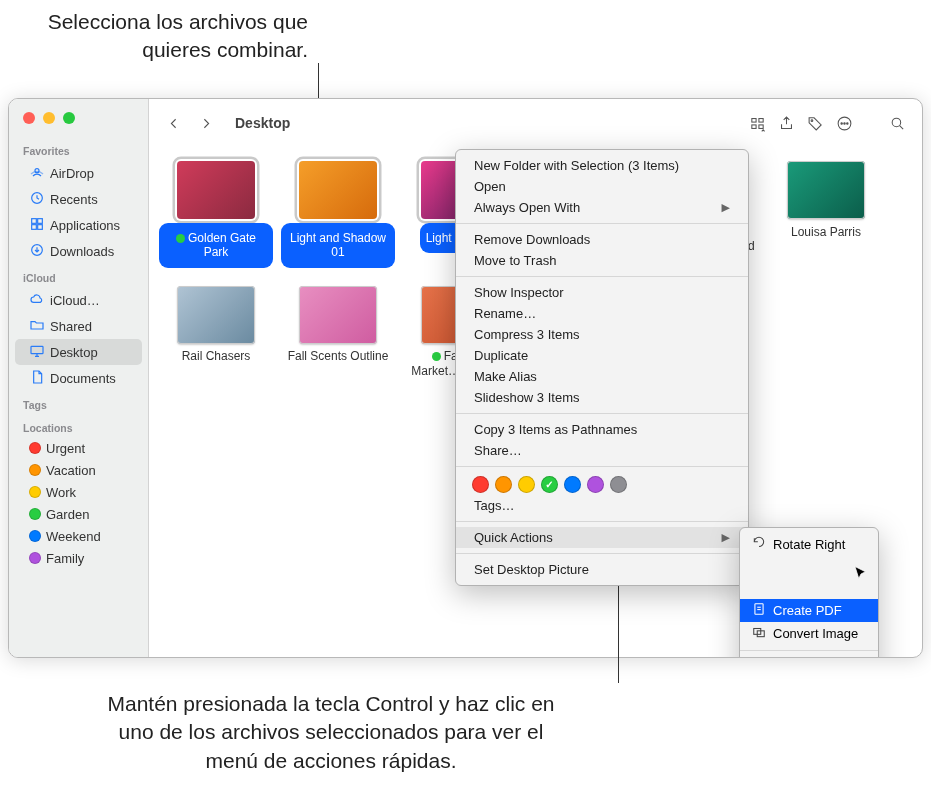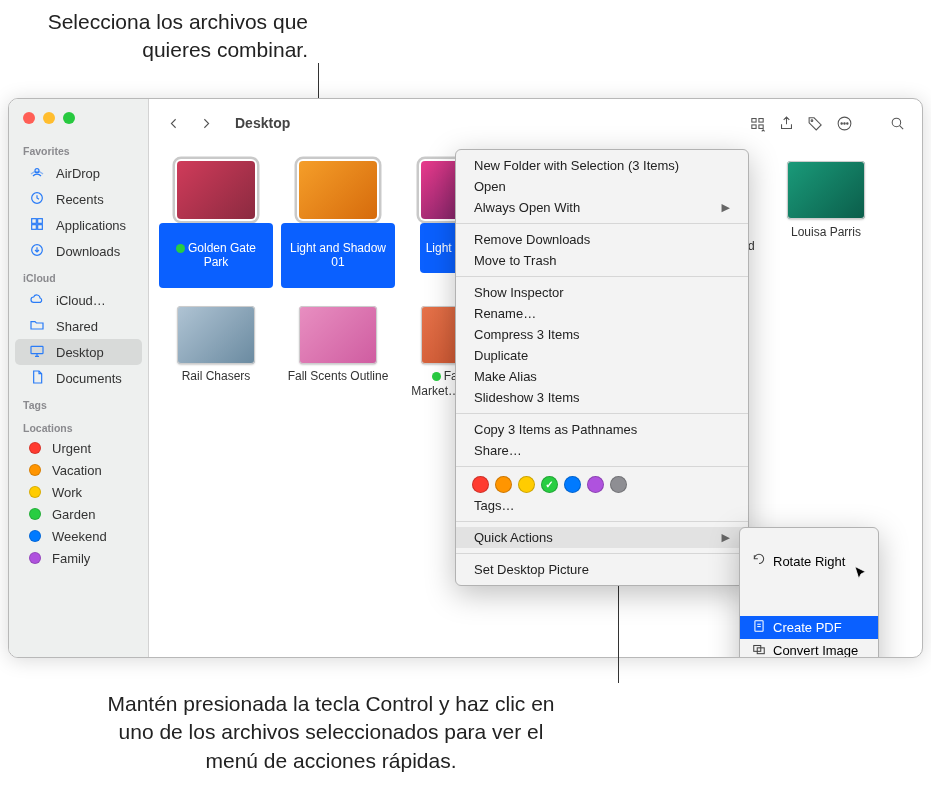--- a/index.html
+++ b/index.html
@@ -8,55 +8,55 @@
     .callout-line-top { position: absolute; left: 318px; top: 63px; width: 1px; height: 100px; background: #333; }
     .callout-bottom { position: absolute; top: 690px; left: 60px; width: 460px; text-align: center; font-size: 21px; color: #222; line-height: 1.35; margin-left: 41px; }
     .callout-line-bottom { position: absolute; left: 618px; top: 575px; width: 1px; height: 108px; background: #333; }
 
     .window { position: absolute; left: 8px; top: 98px; width: 915px; height: 560px; background: #fff; border: 1px solid #b8b8b8; border-radius: 10px; overflow: hidden; box-shadow: 0 2px 20px rgba(0,0,0,0.15); display: flex; }
     .sidebar { width: 140px; height: 100%; background: #eef0ef; border-right: 1px solid #d3d3d3; overflow: hidden; }
     .traffic { display: flex; gap: 8px; padding: 13px 0 0 14px; height: 38px; }
     .dot { width: 12px; height: 12px; border-radius: 50%; }
     .red { background: #ff5f56; } .yellow { background: #ffbd2e; } .green { background: #27c93f; }
     .side-head { font-size: 10.5px; font-weight: 600; color: #8a8a8e; padding: 8px 0 3px 14px; }
-    .side-item { display: flex; align-items: center; gap: 11px; padding: 3.5px 8px 3.5px 14px; font-size: 13px; color: #333; cursor: default; border-radius: 5px; margin: 0 6px; }
+    .side-item { display: flex; align-items: center; gap: 5px; padding: 3.5px 8px 3.5px 14px; font-size: 13px; color: #333; cursor: default; border-radius: 5px; margin: 0 6px; }
     .side-item.active { background: #d8dad9; }
     .side-item svg { width: 16px; height: 16px; flex-shrink: 0; }
     .tag-dot { width: 12px; height: 12px; border-radius: 50%; flex-shrink: 0; border:1px solid rgba(0,0,0,0.15); box-sizing:border-box;}
     
     .main { flex: 1; display: flex; flex-direction: column; }
     .toolbar { height: 48px; display: flex; align-items: center; padding: 0 10px; gap: 4px; color:#555;}
     .nav-arrows { display: flex; gap: 4px; margin-right: 8px;}
     .tb-btn { padding: 4px 6px; border-radius: 5px; display:flex; align-items:center; cursor:default;}
     .tb-btn svg { width: 17px; height: 17px; stroke:#555; fill:none; stroke-width:1.5;}
     .tb-title { font-size: 14px; font-weight: 600; color: #444; margin-right: auto; padding-left:2px;}
     .tb-group { display: flex; gap: 0; margin-right: 10px;}
     .tb-seg { padding: 5px 8px; display:flex; align-items:center; cursor:default;}
 
     .content { flex: 1; padding: 14px 10px; display: flex; flex-wrap: wrap; align-content: flex-start; gap: 18px 8px; position: relative; }
     .file { width: 114px; display: flex; flex-direction: column; align-items: center; text-align: center; gap: 4px; cursor:default; }
     .thumb { width: 78px; height: 58px; border-radius: 4px; box-shadow: 0 0 0 1px #ccc inset, 0 1px 2px rgba(0,0,0,0.2); background: #888; }
     .file.sel .thumb { box-shadow: 0 0 0 2px #fff, 0 0 0 4.5px #c9c9c9; }
     .fname { font-size: 12px; color: #333; padding: 1.5px 6px; border-radius: 4px; line-height:1.2; display:inline-block;}
-    .file.sel .fname { background: #0a60ff; color: #fff; padding:18px 6px;}
+    .file.sel .fname { background: #0a60ff; color: #fff; padding:8px 6px;border-radius:9px;}
     .status-dot { display:inline-block; width:9px; height:9px; border-radius:50%; margin-right:3px; vertical-align:-1px;}
     .tag-badge { display:inline-block; width:9px; height:9px; border-radius:50%; margin-right:2px; vertical-align:-1px;}
 
     
     .ctx { position: absolute; left: 306px; top: 2px; width: 294px; background: #f3f3f3; border: 0.5px solid #b2b2b2; border-radius: 6px; box-shadow: 0 8px 30px rgba(0,0,0,0.25); padding: 5px 0; z-index: 5; font-size: 13px; color:#222;}
     .ctx-item { padding: 3px 18px; display:flex; align-items:center; justify-content:space-between; cursor:default;}
     .ctx-item.hl { background: #e2e2e2;}
     .ctx-sep { height: 1px; background: #d6d6d6; margin: 5px 0;}
     .ctx-arrow { font-size:11px; color:#666;}
     .tag-row { display:flex; gap:6px; padding: 4px 16px 2px 16px;}
     .tag-c { width:17px; height:17px; border-radius:50%; display:flex; align-items:center; justify-content:center; cursor:default; box-shadow: inset 0 0 0 1px rgba(0,0,0,0.2);}
     .tag-c.check::after { content:"✓"; color:#fff; font-size:10px; font-weight:bold;}
 
     
-    .sub { position: absolute; left: 590px; top: 380px; width: 140px; background: #f3f3f3; border: 0.5px solid #b2b2b2; border-radius: 6px; box-shadow: 0 8px 30px rgba(0,0,0,0.25); padding: 22px 0; z-index: 6; font-size: 13px;}
+    .sub { position: absolute; left: 590px; top: 380px; width: 140px; background: #f3f3f3; border: 0.5px solid #b2b2b2; border-radius: 6px; box-shadow: 0 8px 30px rgba(0,0,0,0.25); padding: 5px 0; z-index: 6; font-size: 13px;}
     .sub-item { padding: 3px 12px; display:flex; align-items:center; gap:7px; cursor:default;}
     .sub-item.hl { background: #0a60ff; color:#fff;margin-top:43px;}
     .sub-item svg { width:14px; height:14px;}
     .cursor { position:absolute; left: 703px; top:418px; z-index:7;}
   </style>
 </head>
 <body>
 
 <div class="callout-top">Selecciona los archivos que quieres combinar.</div>
 <div class="callout-line-top"></div>

